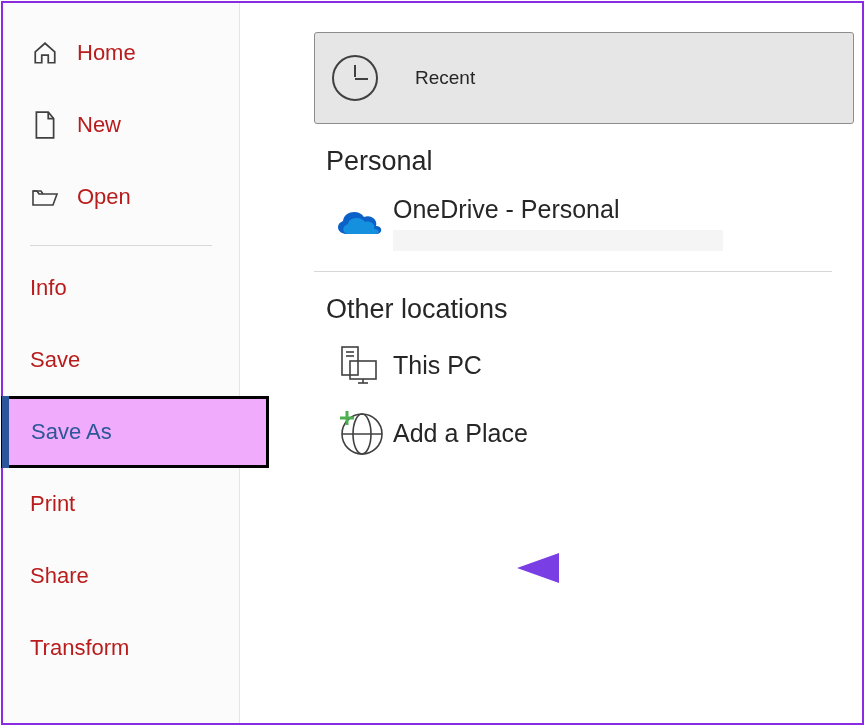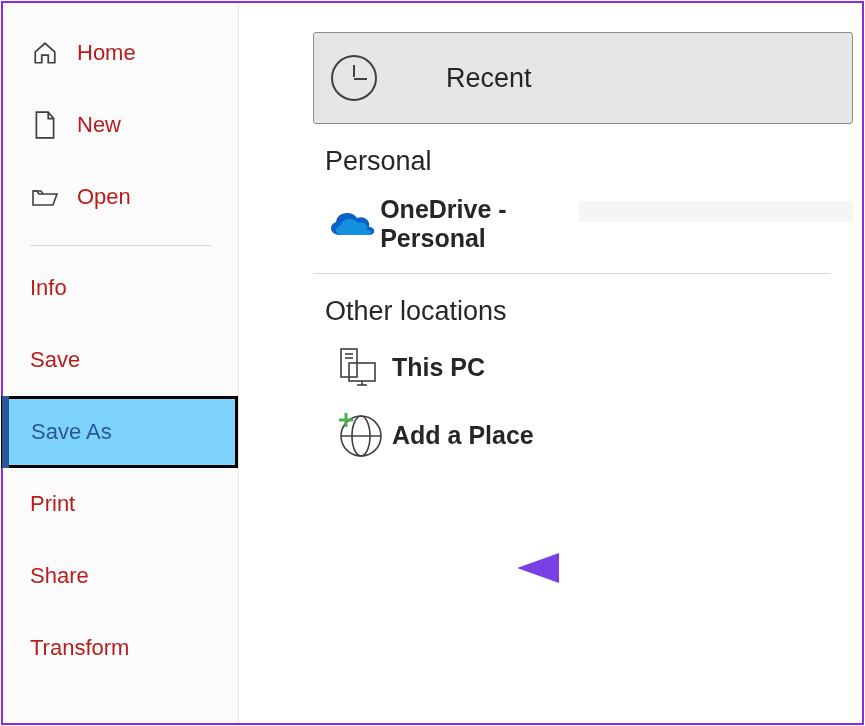--- a/index.html
+++ b/index.html
@@ -4,33 +4,33 @@
   <style>
     * { margin:0; padding:0; box-sizing:border-box; }
     html,body { width:865px; height:726px; font-family:"Segoe UI",Arial,sans-serif; background:#fff; }
     .frame { width:863px; height:724px; margin:1px; border:2px solid #8a2be2; display:flex; }
     .sidebar { width:237px; background:#fbfbfb; border-right:1px solid #e5e5e5; padding-top:14px; }
     .side-item { display:flex; align-items:center; height:72px; padding-left:27px; cursor:pointer; }
     .side-item.sub { padding-left:27px; }
     .side-icon { width:30px; height:30px; margin-right:17px; display:flex; align-items:center; justify-content:center; }
     .side-item span { font-size:22px; color:#b91c1c; }
     .divider { height:1px; background:#d7d7d7; margin:12px 27px 6px 27px; }
-    .side-item.sel { background:#7dd3fc; border:3px solid #000; margin-left:-2px; width:237px; position:relative; }
+    .side-item.sel { background:#f0abfc; border:3px solid #000; margin-left:-2px; width:268px; position:relative; }
     .side-item.sel::before { content:""; position:absolute; left:-2px; top:-3px; bottom:-3px; width:7px; background:#2b579a; }
     .side-item.sel span { color:#2b579a; }
     .main { flex:1; padding:29px 18px 0 74px; }
     .recent-box { width:540px; height:92px; background:#e6e6e6; border:1px solid #8c8c8c; border-radius:3px; display:flex; align-items:center; padding-left:17px; cursor:pointer; }
     .clock { width:46px; height:46px; border:2px solid #404040; border-radius:50%; position:relative; margin-right:37px; }
     .clock::before { content:""; position:absolute; width:2px; height:12px; background:#404040; left:50%; top:8px; transform:translateX(-50%); }
     .clock::after { content:""; position:absolute; width:13px; height:2px; background:#404040; left:50%; top:50%; }
-    .recent-box span { font-size:27px; color:#262626;margin-left:32px; }
+    .recent-box span { font-size:19px; color:#262626; }
     .sect-title { font-size:27px; font-weight:400; color:#262626; margin:22px 0 8px 12px; }
     .loc { display:flex; align-items:center; padding:10px 0 10px 9px; cursor:pointer; }
     .loc-icon { width:70px; display:flex; align-items:center; justify-content:center; }
-    .loc-text { display:flex; flex-direction:row;font-weight:bold; }
+    .loc-text { display:flex; flex-direction:column; }
     .loc-text .title { font-size:25px; color:#262626; }
     .loc-text .sub { height:21px; width:330px; background:#f5f5f5; margin-top:6px; }
     .hr { height:1px; background:#d7d7d7; margin:10px 22px 10px 0; }
     .arrow { position:absolute; left:511px; top:540px; pointer-events:none; }
   </style>
 </head>
 <body>
 
 <div class="frame">
   <div class="sidebar">

